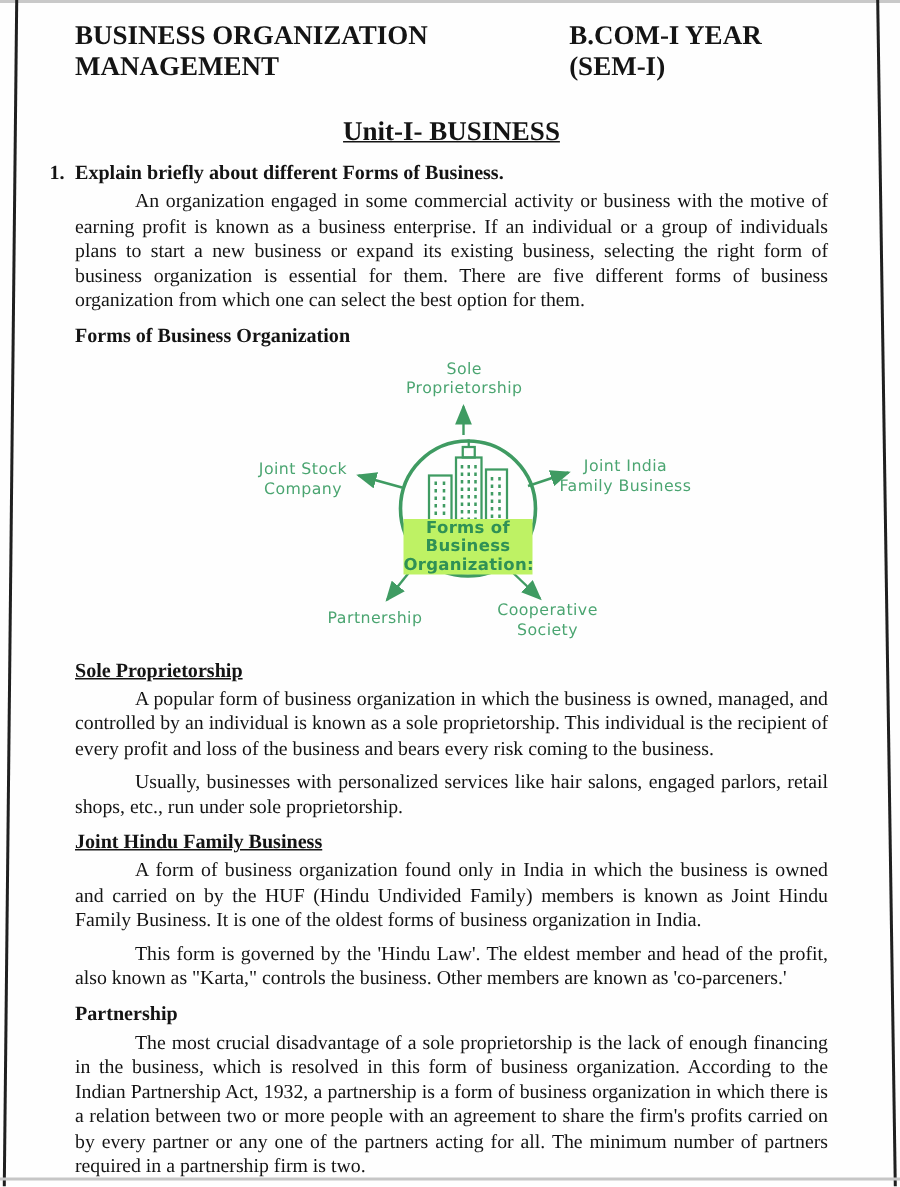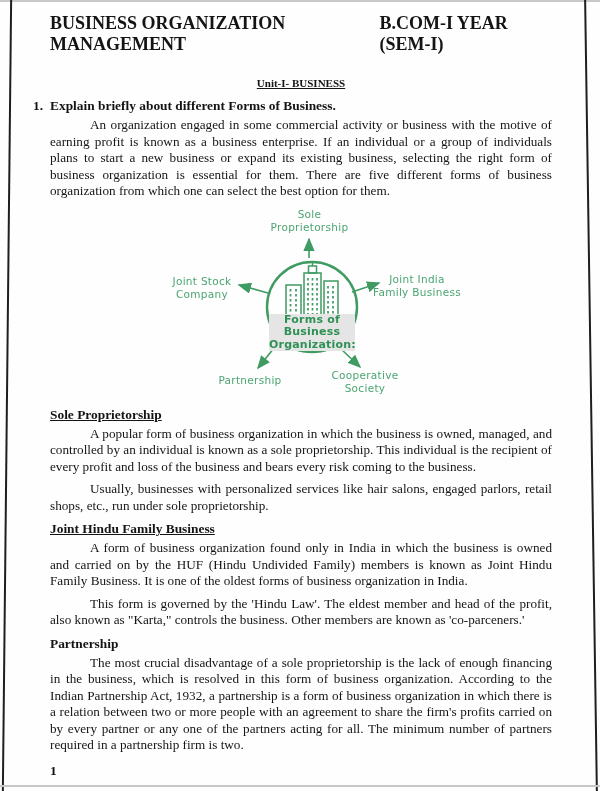--- a/index.html
+++ b/index.html
@@ -12,38 +12,38 @@
   .scan-left  { left:6px; top:-3px; width:2px; height:797px; transform:rotate(0.6deg); }
   .scan-right { left:590px; top:-3px; width:2px; height:797px; transform:rotate(-0.85deg); }
   .scan-top    { left:0; top:0; width:600px; height:2px; background:#c9c9c9; }
   .scan-bottom { left:0; top:785px; width:600px; height:2px; background:#c6c6c6; }
 
   .content { position:absolute; left:50px; top:0; width:502px; }
 
   .header { display:flex; justify-content:space-between; padding-top:13px;
             font-weight:bold; font-size:18px; }
   .title { text-align:center; font-weight:bold; text-decoration:underline;
-           font-size:11px; margin-top:22px; }
+           font-size:18px; margin-top:22px; }
   .question { display:flex; margin-top:9px; font-weight:bold; font-size:13.4px; }
   .question .qnum { width:17px; margin-left:-17px; }
   p.body { margin:3px 0 0 0; font-size:13.2px; line-height:16.5px;
            text-align:justify; text-indent:40px; }
   p.body + p.body { margin-top:6px; }
   h3.plain { font-size:13.4px; font-weight:bold; margin:7px 0 0 0; }
   h3.ul { font-size:13.4px; font-weight:bold; text-decoration:underline; margin:7px 0 0 0; }
 
   
   .diagram { position:relative; width:312px; height:197px; margin:3px 0 0 112px;
              font-family:"DejaVu Sans", sans-serif; }
   .diagram svg { position:absolute; left:0; top:0; }
   .dnode { position:absolute; text-align:center; font-size:10.5px; line-height:13px;
            letter-spacing:0.3px; white-space:pre-line; }
   .dcenter { position:absolute; text-align:center; font-weight:bold; font-size:11px;
              line-height:12.5px; letter-spacing:0.2px; white-space:pre-line;
-             background:#e5e5e5; }
+             background:#bef264; }
 
   .footer { display:flex; justify-content:space-between; font-weight:bold;
             font-size:13.5px; margin-top:9px; }
 </style>
 </head>
 <body>
 
 <div class="page">
   <div class="scan-line scan-top"></div>
   <div class="scan-line scan-left"></div>
@@ -59,20 +59,21 @@
 
     <div class="title">Unit-I- BUSINESS</div>
 
     <div class="question">
       <span class="qnum">1.</span>
       <span>Explain briefly about different Forms of Business.</span>
     </div>
 
     <p class="body">An organization engaged in some commercial activity or business with the motive of earning profit is known as a business enterprise. If an individual or a group of individuals plans to start a new business or expand its existing business, selecting the right form of business organization is essential for them. There are five different forms of business organization from which one can select the best option for them.</p>
 
+    <h3 class="plain">Forms of Business Organization</h3>
 
     <div class="diagram">
       <svg width="312" height="197" viewBox="0 0 312 197">
         <defs>
           <marker id="ah" markerWidth="9" markerHeight="7" refX="7.5" refY="3.5" orient="auto">
             <path d="M0,0 L8.5,3.5 L0,7 Z" fill="#3f9b62"></path>
           </marker>
         </defs>
 
         <circle cx="150" cy="104" r="45" fill="none" stroke="#3f9b62" stroke-width="2.4"></circle>

